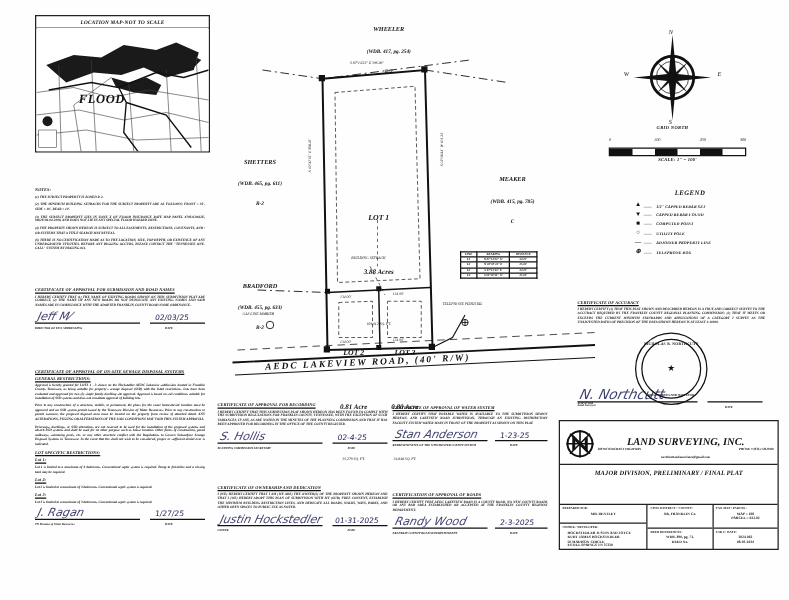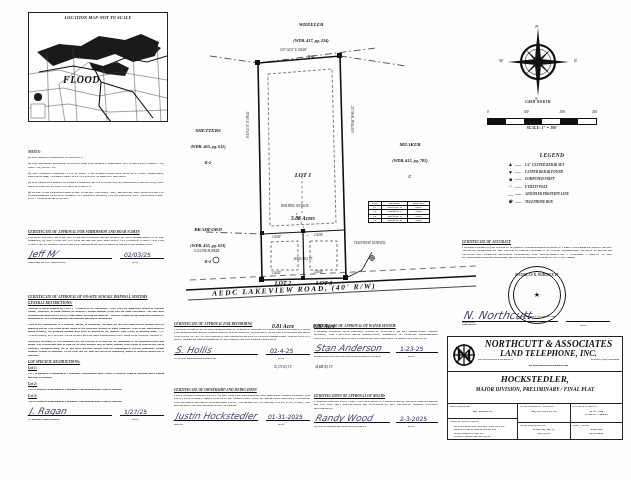--- a/index.html
+++ b/index.html
@@ -497,30 +497,28 @@
           <circle cx="13" cy="13" r="10" fill="none" stroke="#111" stroke-width="1.6"></circle>
           <g stroke="#111" stroke-width="1.3" fill="none">
             <path d="M13 2 L13 24"></path>
               <path d="M2 13 L24 13"></path>
             <path d="M5 5 L21 21"></path>
               <path d="M21 5 L5 21"></path>
           </g>
           <path d="M8 18 L8 8 L18 18 L18 8" fill="none" stroke="#111" stroke-width="2.4"></path>
         </svg>
       </div>
-      <div id="firm1">NORTHCUTT &amp; ASSOCIATES</div>
-      <div id="firm2">LAND TELEPHONE, INC.</div>
+      <div id="firm2">LAND SURVEYING, INC.</div>
       <div id="firmaddr">
         <span>109 WOODCREST HIGHWAY</span>
         <span>PHONE # (931) 728-9500</span>
       </div>
       <div id="firmmail">northcuttandassociates@gmail.com</div>
     </div>
     <div id="tbproj">
-      <div id="pj1">HOCKSTEDLER,</div>
       <div id="pj3">MAJOR DIVISION, PRELIMINARY / FINAL PLAT</div>
     </div>
     <div id="tbgrid">
       <div class="tbc" style="flex:1.35;">
         <div class="tbcell">
           <div class="tbk">PREPARED FOR:</div>
           <div class="tbv">MR. BENTLEY</div>
         </div>
         <div class="tbcell">
           <div class="tbk">OWNER / DEVELOPER:</div>

